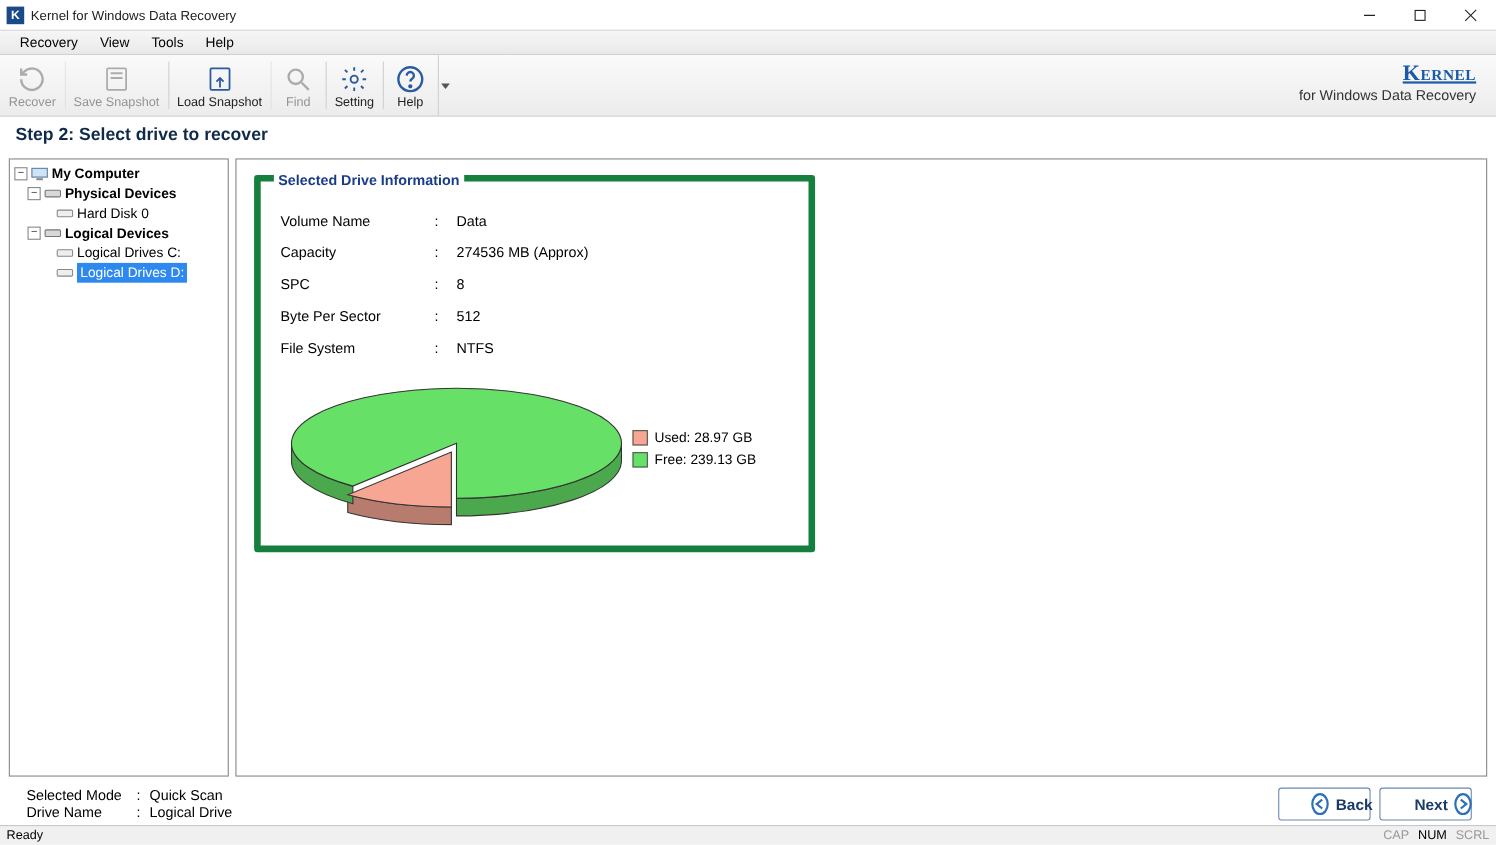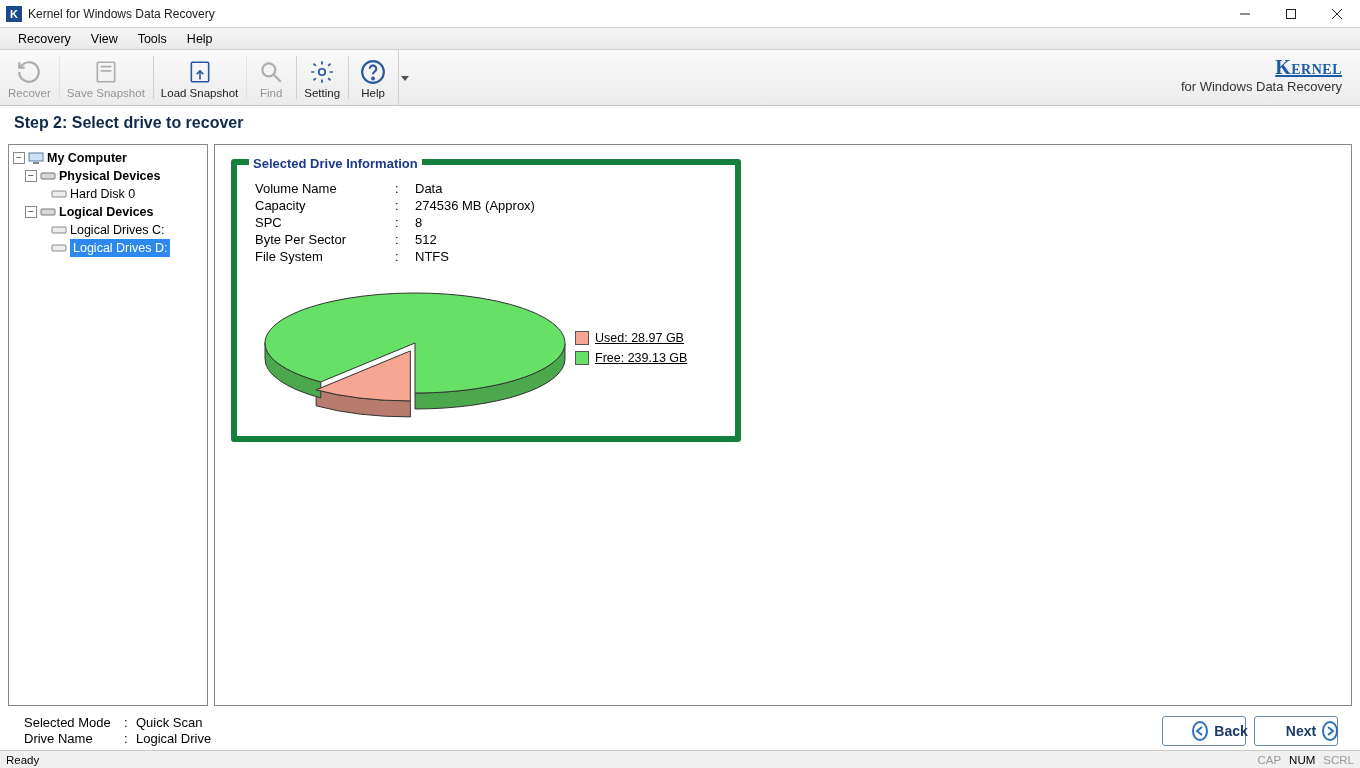--- a/index.html
+++ b/index.html
@@ -41,26 +41,26 @@
 .tree .row { display:flex; align-items:center; white-space:nowrap; padding:0 2px; cursor:pointer; }
 .tree .tw { width:12px; height:12px; border:1px solid #888; margin-right:3px; display:flex; align-items:center; justify-content:center; font-size:10px; line-height:1; color:#333; background:#fff; }
 .tree .lbl.bold { font-weight:700; }
 .tree .lbl.selected { background:#2d89ef; color:#fff; padding:0 3px; }
 .tree .ico { width:16px; height:12px; margin-right:3px; display:inline-flex; align-items:center; justify-content:center; }
 
 
 .instr { font-size:13px; color:#222; line-height:1.4; margin-bottom:22px; }
 .fieldset { border:6px solid #15803d; border-radius:3px; padding:14px 18px 18px 18px; width:510px; position:relative; }
 .fieldset .legend { position:absolute; top:-9px; left:12px; background:#fff; padding:0 4px; color:#1a3a8a; font-weight:600; font-size:13px; }
-.kv { display:flex; font-size:13px; margin:2px 0; }
+.kv { display:flex; font-size:13px; margin:14px 0; }
 .kv .k { width:140px; }
 .kv .c { width:20px; }
 .kv .v { flex:1; }
 .pie-wrap { display:flex; align-items:center; margin-top:14px; }
-.legendbox { font-size:12.5px;text-decoration:underline; }
+.legendbox { font-size:12.5px; }
 .legendbox .li { display:flex; align-items:center; margin:6px 0; }
 .legendbox .sw { width:14px; height:14px; border:1px solid #555; margin-right:6px; }
 
 
 .footer { position:absolute; left:0; right:0; bottom:18px; height:38px; display:flex; align-items:center; }
 .footer .info { padding-left:24px; font-size:13px; }
 .footer .info .kv2 { display:flex; line-height:16px; }
 .footer .info .k { width:100px; }
 .footer .info .c { width:12px; }
 .footer .navbtns { margin-left:auto; padding-right:22px; display:flex; gap:8px; }

